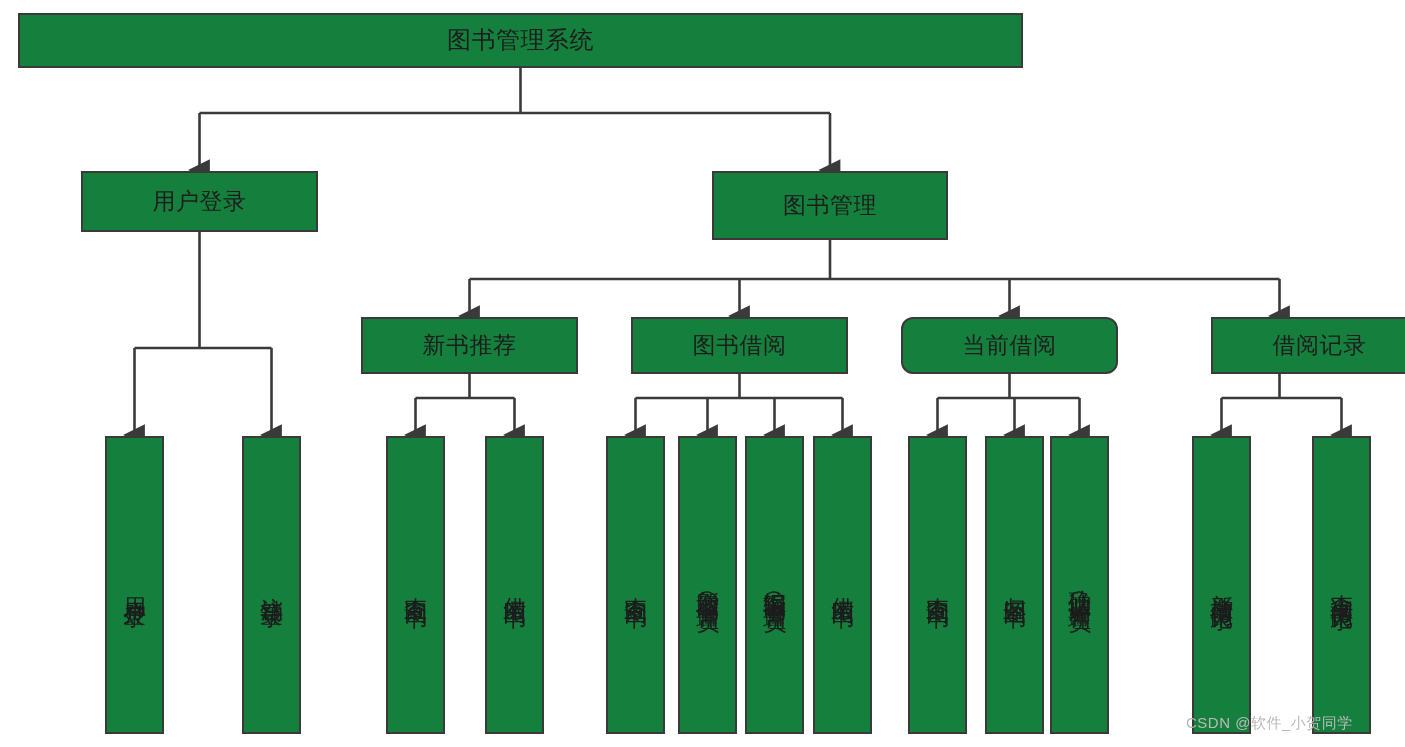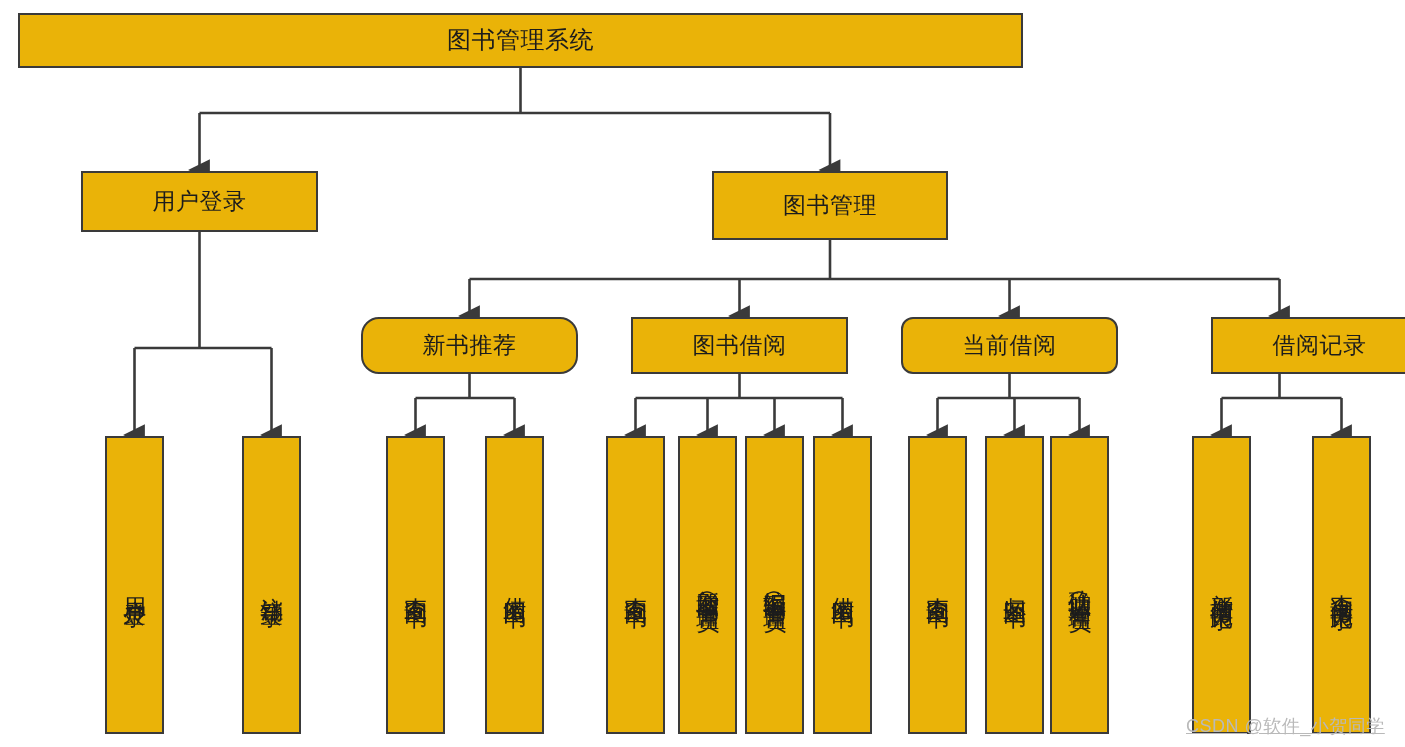--- a/index.html
+++ b/index.html
@@ -21,21 +21,21 @@
     position: absolute;
     left: 0;
     top: 0;
     width: 1405px;
     height: 747px;
     pointer-events: none;
   }
   .node {
     position: absolute;
     box-sizing: border-box;
-    background: #eab308;
+    background: #15803d;
     border: 2px solid #3a3a3a;
     display: flex;
     align-items: center;
     justify-content: center;
     overflow: hidden;
     font-family: Liberation Serif, serif;
   }
   .node-label {
     color: #1c1c1c;
     text-align: center;
@@ -54,25 +54,24 @@
     text-orientation: upright;
     font-size: 23px;
     line-height: 1.1;
     letter-spacing: 3px;
     white-space: normal;
     max-height: 100%;
   }
   .watermark {
     position: absolute;
     color: #b9b9b9;
-    font-size: 18px;
+    font-size: 15px;
     white-space: nowrap;
     letter-spacing: 0.5px;
     font-family: "Liberation Sans", "DejaVu Sans", sans-serif;
-    text-decoration: underline;
   }
 </style>
 </head>
 <body>
 
 <div id="canvas">
   <svg class="edges" viewBox="0 0 1405 747">
     <defs>
       <marker id="arrowhead" markerWidth="9" markerHeight="9" refX="4.5" refY="4.4" orient="auto" markerUnits="strokeWidth">
         <path d="M 0.4 0.4 L 8.6 0.4 L 4.5 8.8 Z" fill="#3a3a3a"></path>
@@ -118,21 +117,21 @@
   <div id="node-layer">
       <div class="node horizontal root" style="left: 18px; top: 13px; width: 1005px; height: 55px;">
         <span class="node-label">图书管理系统</span>
       </div>
       <div class="node horizontal" style="left: 81px; top: 171px; width: 237px; height: 61px;">
         <span class="node-label">用户登录</span>
       </div>
       <div class="node horizontal" style="left: 712px; top: 171px; width: 236px; height: 69px;">
         <span class="node-label">图书管理</span>
       </div>
-      <div class="node horizontal" style="left: 361px; top: 317px; width: 217px; height: 57px; border-radius: 18px;">
+      <div class="node horizontal" style="left: 361px; top: 317px; width: 217px; height: 57px;">
         <span class="node-label">新书推荐</span>
       </div>
       <div class="node horizontal" style="left: 631px; top: 317px; width: 217px; height: 57px;">
         <span class="node-label">图书借阅</span>
       </div>
       <div class="node horizontal" style="left: 901px; top: 317px; width: 217px; height: 57px; border-radius: 12px;">
         <span class="node-label">当前借阅</span>
       </div>
       <div class="node horizontal" style="left: 1211px; top: 317px; width: 217px; height: 57px;">
         <span class="node-label">借阅记录</span>

